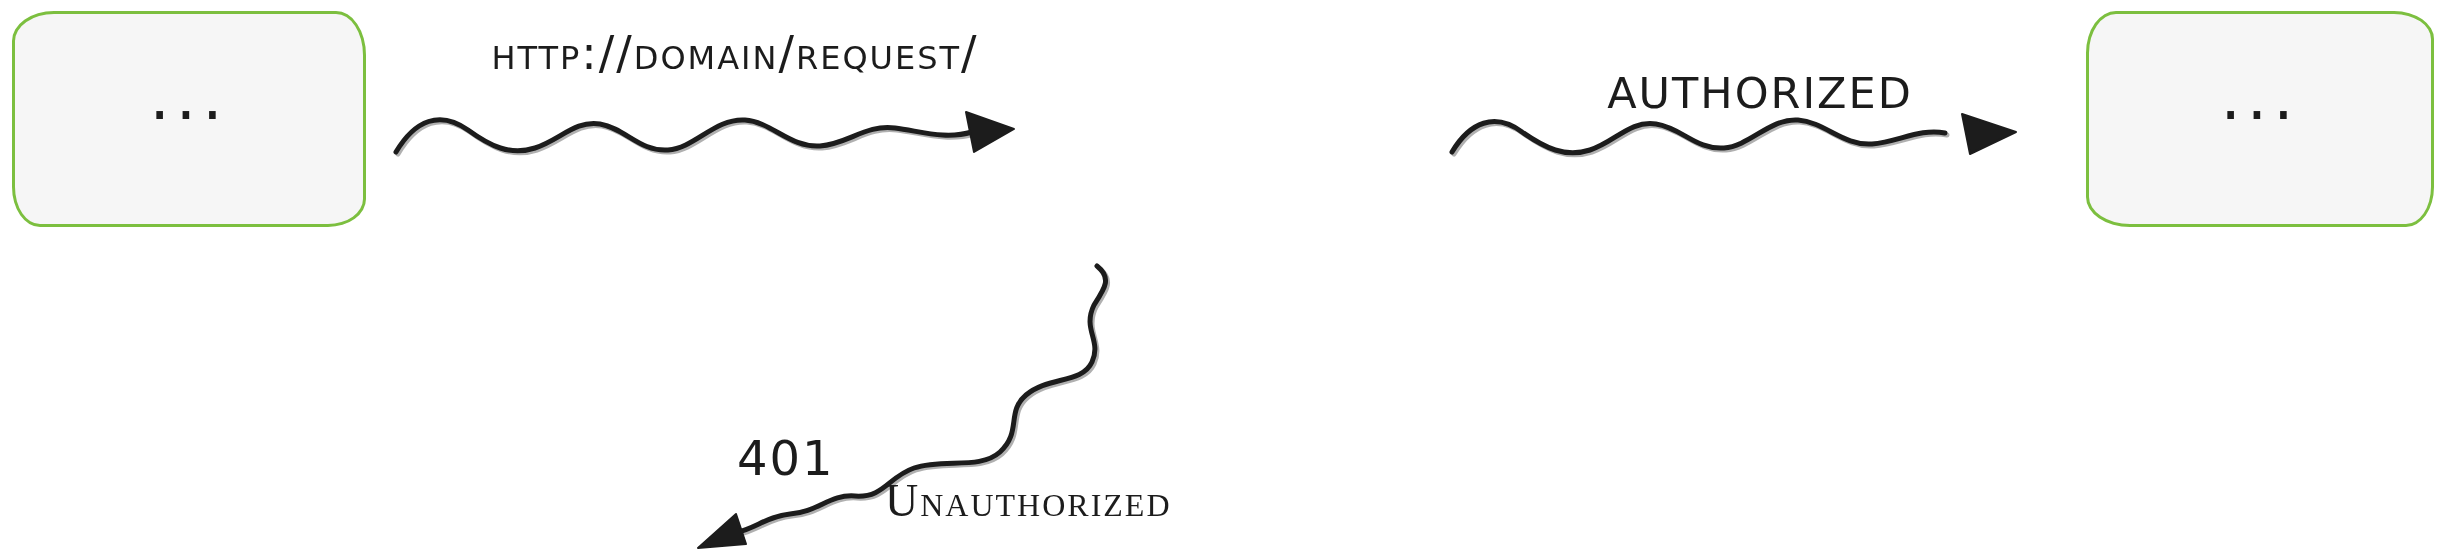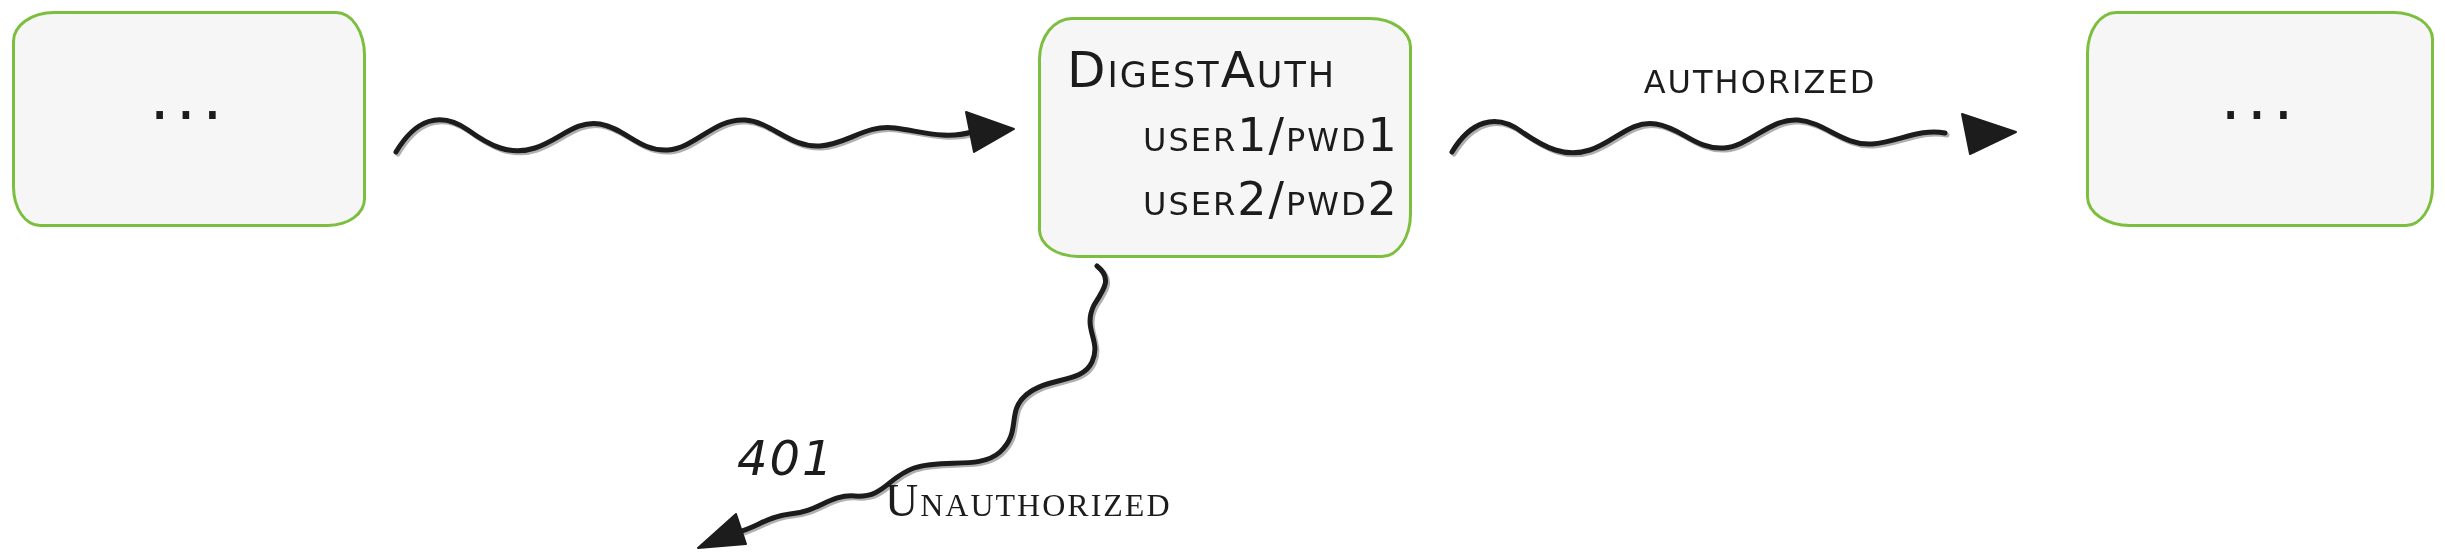--- a/index.html
+++ b/index.html
@@ -50,22 +50,22 @@
     font-size: 50px; font-variant: small-caps; letter-spacing: 2px; line-height: 1.3;
   }
   .auth-lines {
     margin-left: 76px; font-size: 46px; font-variant: small-caps; letter-spacing: 2px;
   }
   .auth-lines > div { line-height: 64px; }
 
   
   .label { position: absolute; font-variant: small-caps; letter-spacing: 2px; white-space: nowrap; }
   #label-request     { left: 460px;  top: 26px;  width: 550px; text-align: center; font-size: 46px; }
-  #label-authorized  { left: 1600px; top: 50px;  width: 320px; text-align: center; font-size: 46px; }
-  #label-401         { left: 737px;  top: 430px; font-size: 48px; font-variant: normal; font-style: italic; }
+  #label-authorized  { left: 1600px; top: 50px;  width: 320px; text-align: center; font-size: 62px; }
+  #label-401         { left: 737px;  top: 430px; font-size: 48px; font-variant: normal; }
   #label-unauthorized{ left: 885px;  top: 474px; font-size: 46px; font-family: Liberation Serif, serif; }
 </style>
 </head>
 <body>
 
 <div class="canvas">
 
   <svg class="arrows" viewBox="0 0 2445 554" xmlns="http://www.w3.org/2000/svg">
 
     <g>
@@ -107,28 +107,22 @@
         C 768 516, 756 528, 738 532"></path>
       <use href="#p-401" class="echo" transform="translate(2,2)"></use>
       <polygon points="698,548 736,514 746,544"></polygon>
     </g>
   </svg>
 
   <div class="box" id="node-left">
     <span class="dots">...</span>
   </div>
 
+  <div class="label" id="label-request">http://domain/request/</div>
 
-  <div class="box" id="node-auth">
-    <div class="auth-title">DigestAuth</div>
-    <div class="auth-lines">
-      <div>user1/pwd1</div>
-      <div>user2/pwd2</div>
-    </div>
-  </div>
 
   <div class="label" id="label-authorized">authorized</div>
 
   <div class="box" id="node-right">
     <span class="dots">...</span>
   </div>
 
   <div class="label" id="label-401">401</div>
   <div class="label" id="label-unauthorized">Unauthorized</div>
 

